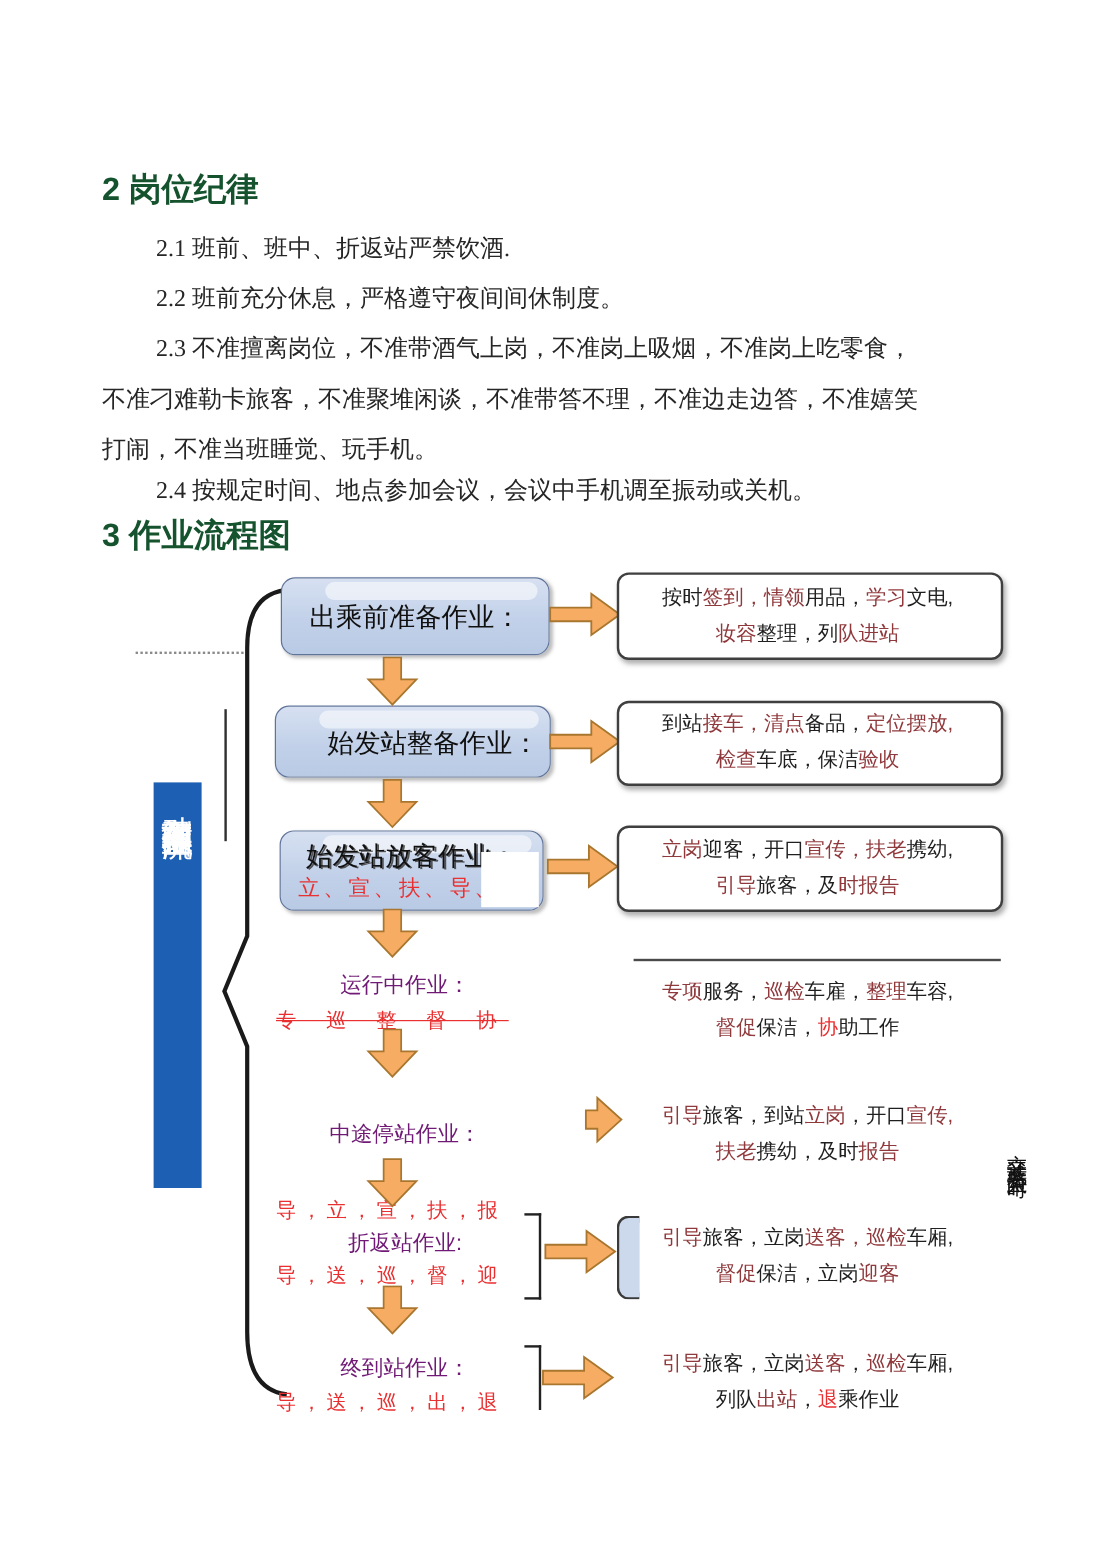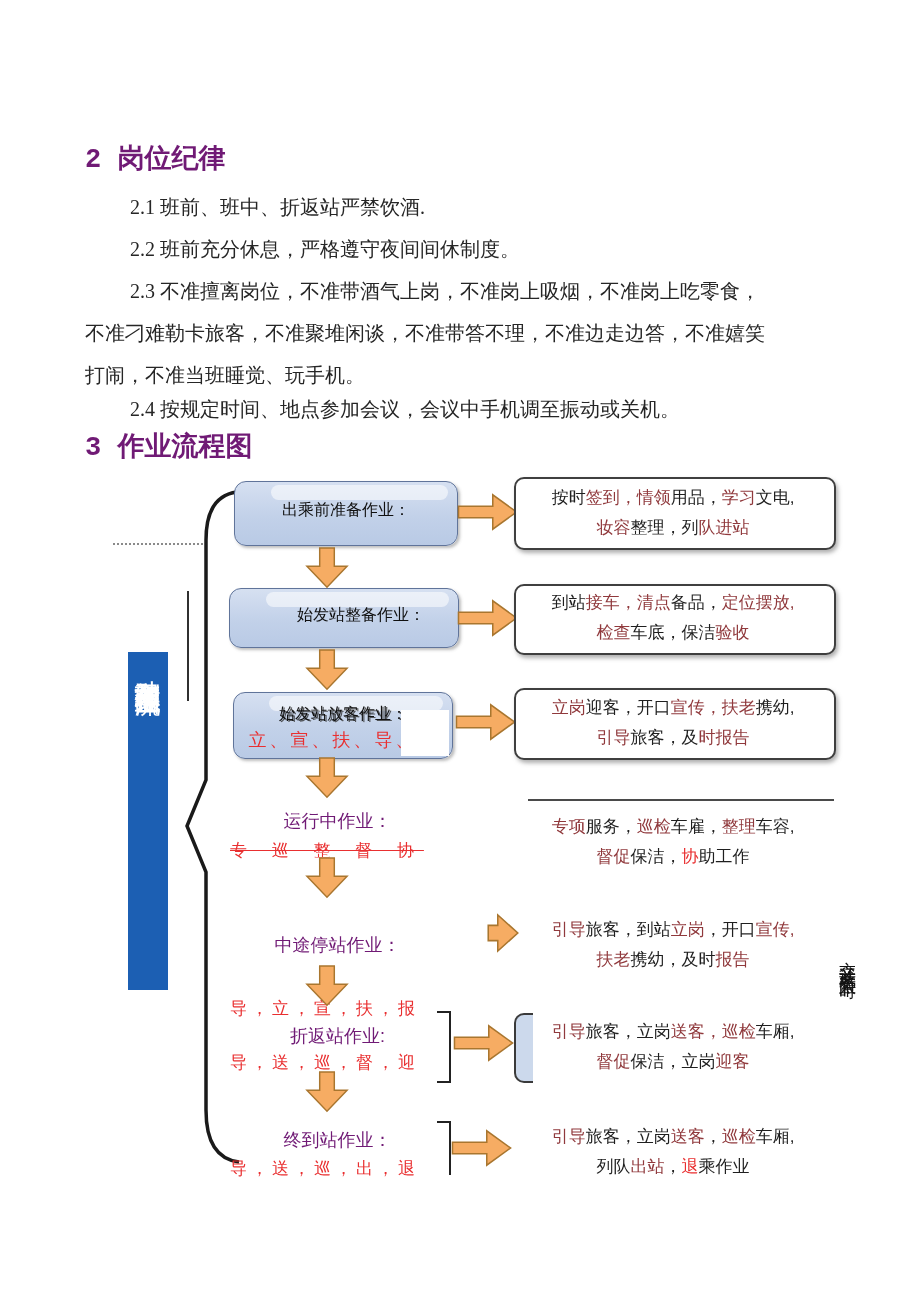--- a/index.html
+++ b/index.html
@@ -1,33 +1,33 @@
 <!DOCTYPE html>
 <html style="--banner-blue: #1c5fb3; --arrow-fill: #f6ac63; --arrow-stroke: #a9762f; --maroon: #90393c; --red: #e92f30;"><head>
 <meta charset="utf-8">
 <style>
   html,body{margin:0;padding:0;background:#fff;}
   .page{position:relative;width:920px;height:1302px;background:#ffffff;overflow:hidden;
         font-family:"Liberation Serif","DejaVu Serif",serif;color:#1f1f1f;}
-  .h{position:absolute;font-weight:bold;font-size:27px;color:#701a75;white-space:nowrap;
-     font-family:Liberation Mono, monospace;}
+  .h{position:absolute;font-weight:bold;font-size:27px;color:#14532d;white-space:nowrap;
+     font-family:Liberation Sans, sans-serif;}
   .rule{position:absolute;font-size:20px;line-height:30px;color:#262626;white-space:nowrap;}
   .banner{position:absolute;left:128px;top:652px;width:40px;height:338px;background:var(--banner-blue);
           display:flex;justify-content:center;}
   .banner-text{writing-mode:vertical-rl;text-orientation:upright;color:#fff;font-size:26px;
                line-height:40px;letter-spacing:1px;padding-top:8px;
                font-family:"Liberation Sans","DejaVu Sans",sans-serif;}
   .brace{position:absolute;left:175px;top:480px;}
   .dotline{position:absolute;left:113px;top:543px;width:90px;height:0;border-top:2px dotted #8a8a8a;}
   .vline{position:absolute;left:187px;top:591px;width:0;height:110px;border-left:2px solid #303030;}
   .bluebox{position:absolute;background:linear-gradient(180deg,#d6e0f1 0%,#c2d1e9 55%,#b9cae5 100%);
            border:1.5px solid #60749a;border-radius:12px;box-shadow:2px 2px 3px rgba(110,110,110,.45);}
   .sheen{position:absolute;top:3px;left:16%;right:4%;height:15px;background:rgba(255,255,255,.55);
          border-radius:8px;}
-  .bb-label{position:relative;text-align:center;font-size:16px;color:#101010;
+  .bb-label{position:relative;text-align:center;font-size:22px;color:#101010;
             font-family:"Liberation Sans","DejaVu Sans",sans-serif;}
   .garble{text-shadow:1.5px .5px 0 rgba(50,50,50,.8);}
   .step-label{position:absolute;left:230px;width:215px;text-align:center;font-size:18px;color:#701a75;
               line-height:30px;font-family:"Liberation Sans","DejaVu Sans",sans-serif;white-space:nowrap;}
   .step-abbrev{position:absolute;left:230px;width:215px;text-align:left;font-size:17px;
                color:var(--red);letter-spacing:4px;line-height:28px;
                font-family:"Liberation Sans","DejaVu Sans",sans-serif;white-space:nowrap;}
   .strike{text-decoration:line-through;letter-spacing:10px;}
   .whitepatch{position:absolute;left:401px;top:710px;width:48px;height:46px;background:#fff;z-index:5;}
   .arrow{position:absolute;}

